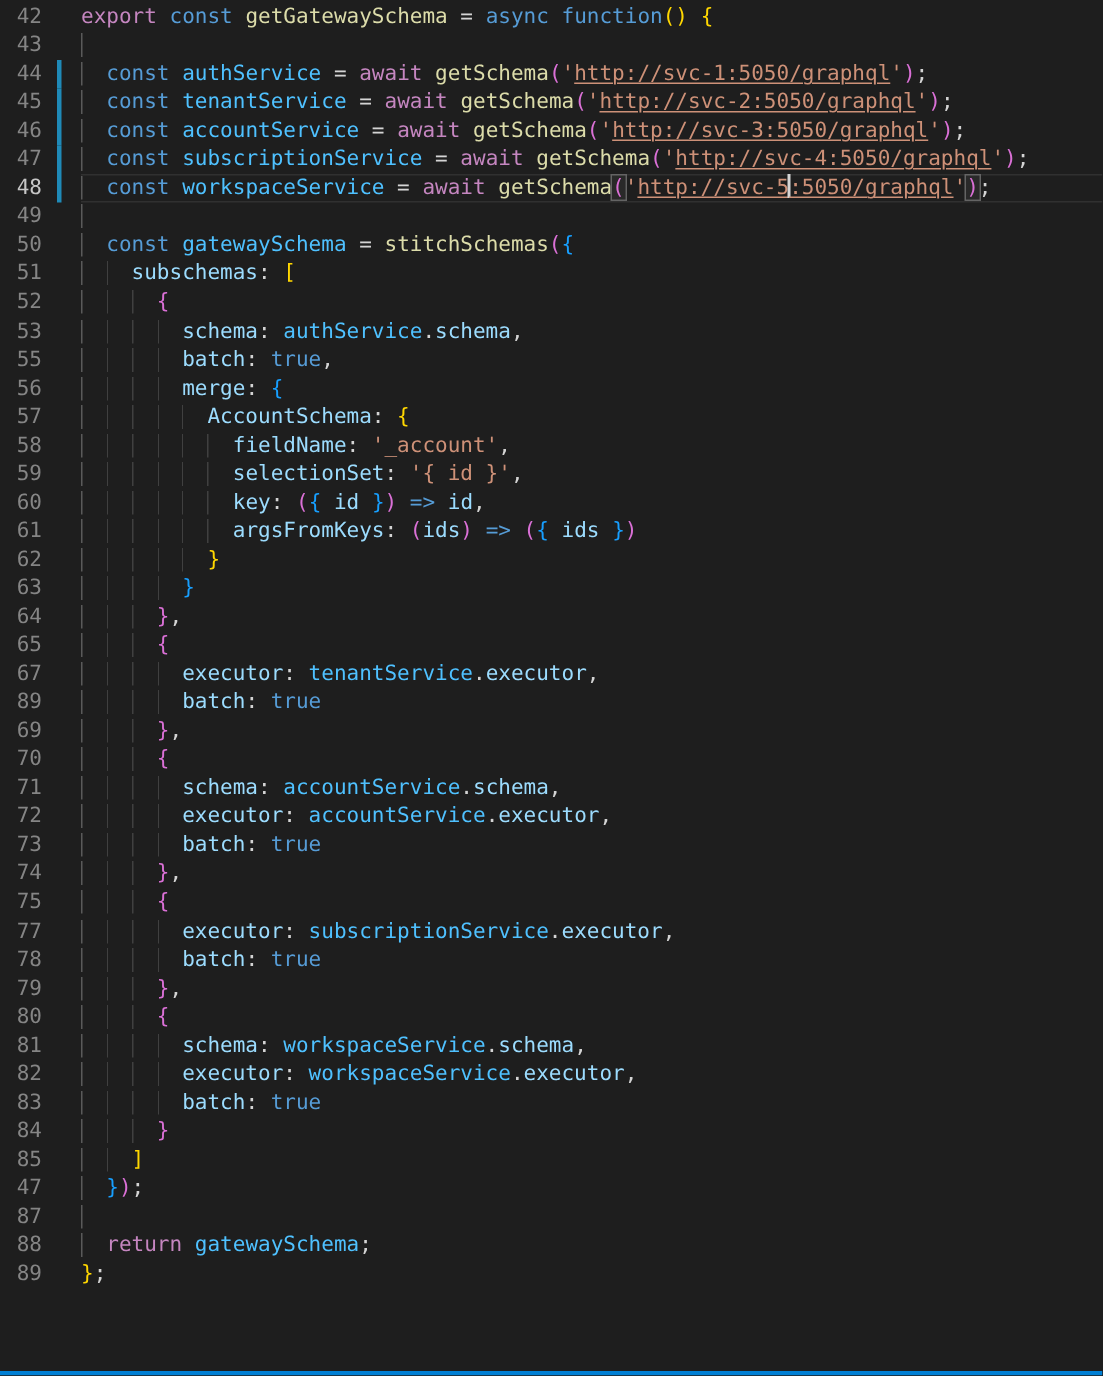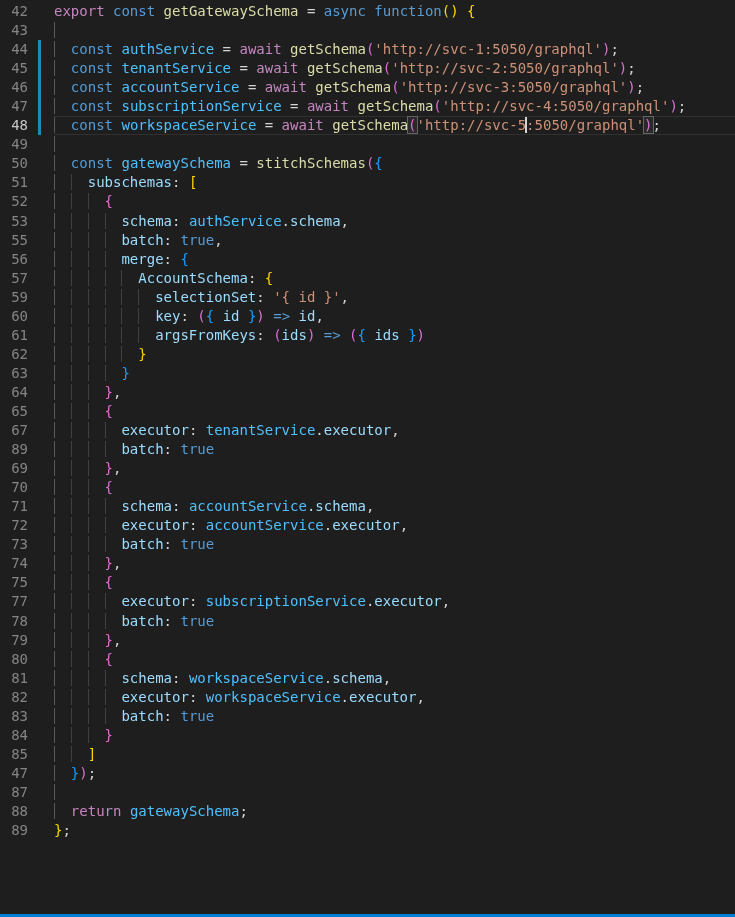--- a/index.html
+++ b/index.html
@@ -19,21 +19,21 @@
   .ln{flex:none;width:28px;text-align:right;color:var(--lnc);user-select:none}
   .git{flex:none;width:3px;margin-left:10px}
   .git.mod{background:var(--gitmod)}
   .code{flex:1;margin-left:13px;white-space:pre}
   .row.active .ln{color:var(--lnac)}
   .row.active .code{box-shadow:inset 0 1px 0 var(--clb), inset 0 -1px 0 var(--clb)}
   .ig{box-shadow:inset 1px 0 0 var(--guide)}
   .ig.ig0{box-shadow:inset 1px 0 0 var(--guideA)}
   .tk.k1{color:var(--k1)} .tk.k2{color:var(--k2)} .tk.fn{color:var(--fn)}
   .tk.v{color:var(--v)}   .tk.p{color:var(--p)}   .tk.s{color:var(--s)}
-  .tk.su{color:var(--s);text-decoration-thickness:1px;text-underline-offset:2px}
+  .tk.su{color:var(--s);text-decoration:underline;text-decoration-thickness:1px;text-underline-offset:2px}
   .tk.d{color:var(--d)}
   .tk.b0{color:var(--b0)} .tk.b1{color:var(--b1)} .tk.b2{color:var(--b2)}
   .tk.bx{outline:1px solid var(--match);outline-offset:0;background:rgba(120,120,120,.12)}
   .cur{display:inline-block;width:2px;height:16px;margin:0 -1px;background:var(--cursor);vertical-align:-3px}
   #bottombar{position:absolute;left:0;bottom:0;width:100%;height:3px;background:var(--bbar)}
 </style>
 </head>
 <body>
 
 <div id="editor">
@@ -107,20 +107,25 @@
         <div class="ln">56</div>
         <div class="git"></div>
         <div class="code"><span class="ig ig0">  </span><span class="ig">  </span><span class="ig">  </span><span class="ig">  </span><span class="tk p">merge</span><span class="tk d">: </span><span class="tk b2">{</span></div>
       </div>
       <div class="row">
         <div class="ln">57</div>
         <div class="git"></div>
         <div class="code"><span class="ig ig0">  </span><span class="ig">  </span><span class="ig">  </span><span class="ig">  </span><span class="ig">  </span><span class="tk p">AccountSchema</span><span class="tk d">: </span><span class="tk b0">{</span></div>
       </div>
       <div class="row">
+        <div class="ln">58</div>
+        <div class="git"></div>
+        <div class="code"><span class="ig ig0">  </span><span class="ig">  </span><span class="ig">  </span><span class="ig">  </span><span class="ig">  </span><span class="ig">  </span><span class="tk p">fieldName</span><span class="tk d">: </span><span class="tk s">'_account'</span><span class="tk d">,</span></div>
+      </div>
+      <div class="row">
         <div class="ln">59</div>
         <div class="git"></div>
         <div class="code"><span class="ig ig0">  </span><span class="ig">  </span><span class="ig">  </span><span class="ig">  </span><span class="ig">  </span><span class="ig">  </span><span class="tk p">selectionSet</span><span class="tk d">: </span><span class="tk s">'{ id }'</span><span class="tk d">,</span></div>
       </div>
       <div class="row">
         <div class="ln">60</div>
         <div class="git"></div>
         <div class="code"><span class="ig ig0">  </span><span class="ig">  </span><span class="ig">  </span><span class="ig">  </span><span class="ig">  </span><span class="ig">  </span><span class="tk p">key</span><span class="tk d">: </span><span class="tk b1">(</span><span class="tk b2">{</span><span class="tk d"> </span><span class="tk p">id</span><span class="tk d"> </span><span class="tk b2">}</span><span class="tk b1">)</span><span class="tk d"> </span><span class="tk k1">=&gt;</span><span class="tk d"> </span><span class="tk p">id</span><span class="tk d">,</span></div>
       </div>
       <div class="row">

